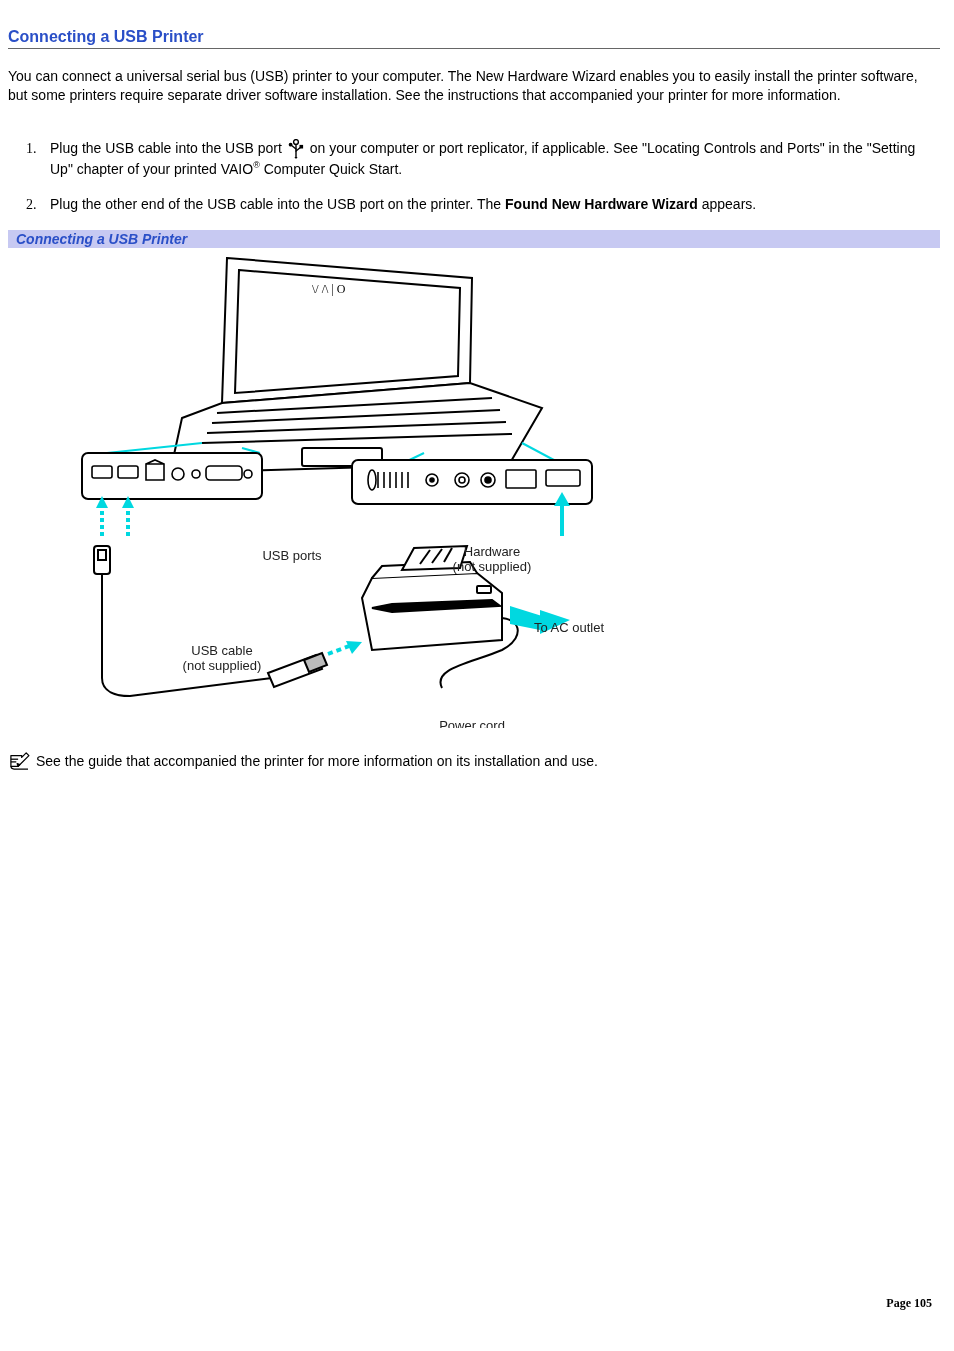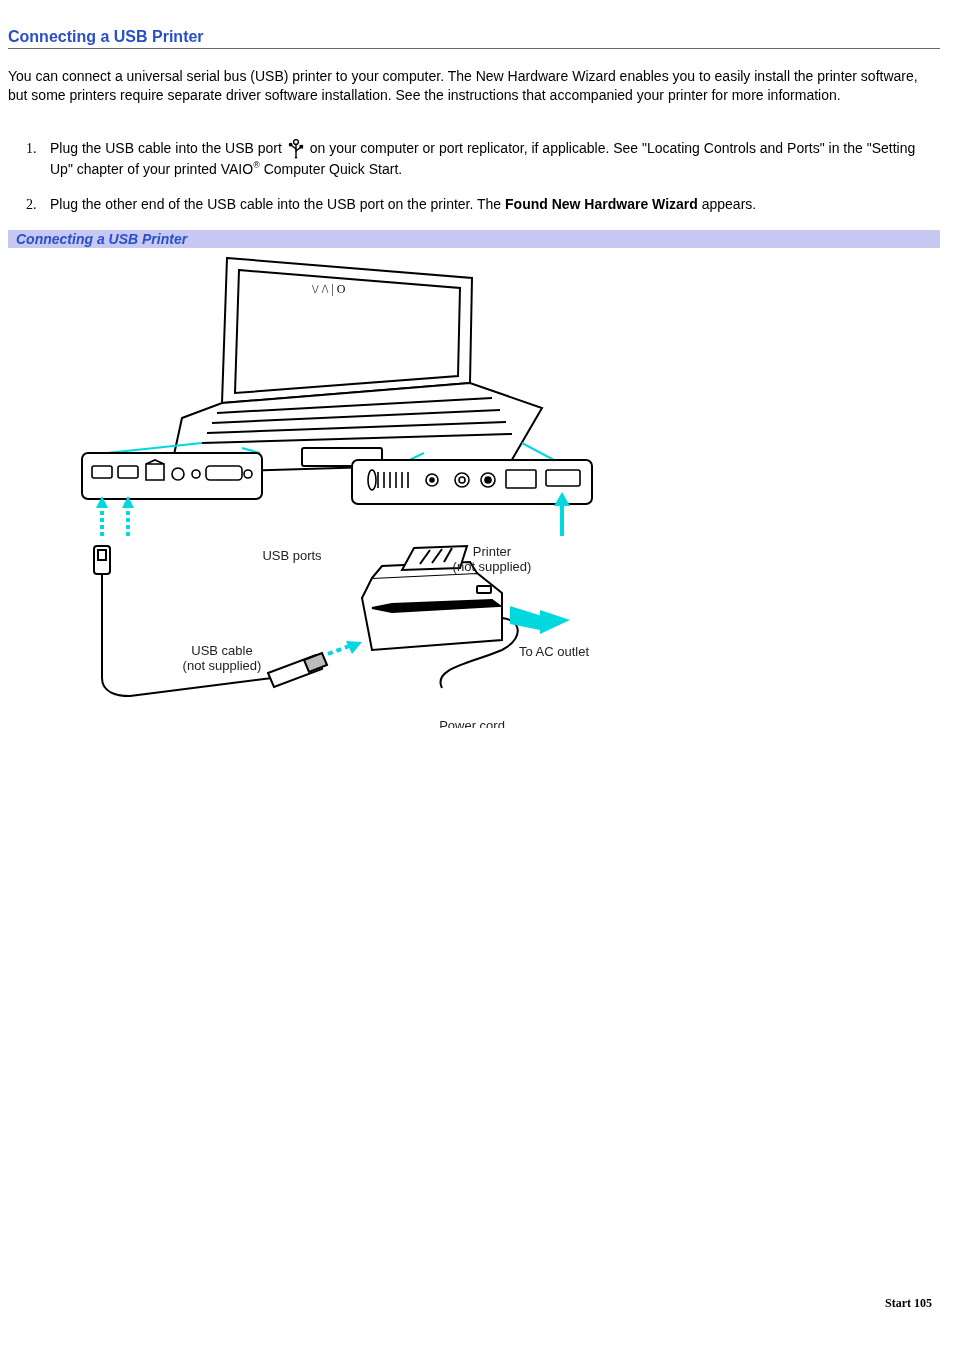--- a/index.html
+++ b/index.html
@@ -257,33 +257,47 @@
 
       <g stroke="#00d8e0" stroke-width="4" fill="#00d8e0">
         <line x1="256" y1="406" x2="280" y2="397" stroke-dasharray="5,4"></line>
         <polygon points="290,394 274,393 280,406" stroke="none"></polygon>
       </g>
     </svg>
 
     <div class="lbl" style="left:170px; top:300px; width:100px;">USB ports</div>
 
     <div class="lbl" style="left:350px; top:296px; width:140px;">
-      <span>Printer</span><br>
+      <span>Hardware</span><br>
       <span>(not supplied)</span>
     </div>
 
     <div class="lbl" style="left:80px; top:395px; width:140px;">
       <span>USB cable</span><br>
       <span>(not supplied)</span>
     </div>
 
-    <div class="lbl" style="left:432px; top:396px; width:100px; text-align:center;">To AC outlet</div>
+    <div class="lbl" style="left:432px; top:372px; width:100px; text-align:right;">To AC outlet</div>
 
     <div class="lbl" style="left:340px; top:442px; width:120px;margin-top:28px;">Power cord</div>
   </div>
 
+  <div class="note-row">
+    <span class="note-icon">
+      <svg viewBox="0 0 24 20">
+        <g stroke="#000" stroke-width="1.4" fill="none" stroke-linejoin="round">
+          <path d="M3 4 L15 4 L15 6 L20 1 L23 4 L11 16 L3 16 Z"></path>
+          <line x1="3" y1="8" x2="11" y2="8"></line>
+          <line x1="3" y1="11" x2="9" y2="11"></line>
+          <path d="M11 16 L10 13 L13 14 Z" fill="#000"></path>
+          <path d="M3 16 C 3 19 6 19 14 19 L22 19"></path>
+        </g>
+      </svg>
+    </span>
+    <span>See the guide that accompanied the printer for more information on its installation and use.</span>
+  </div>
 
 </div>
 
 <div class="footer">
-  <span>Start</span>
+  <span>Page</span>
   <span>105</span>
 </div>
 
 </body></html>

